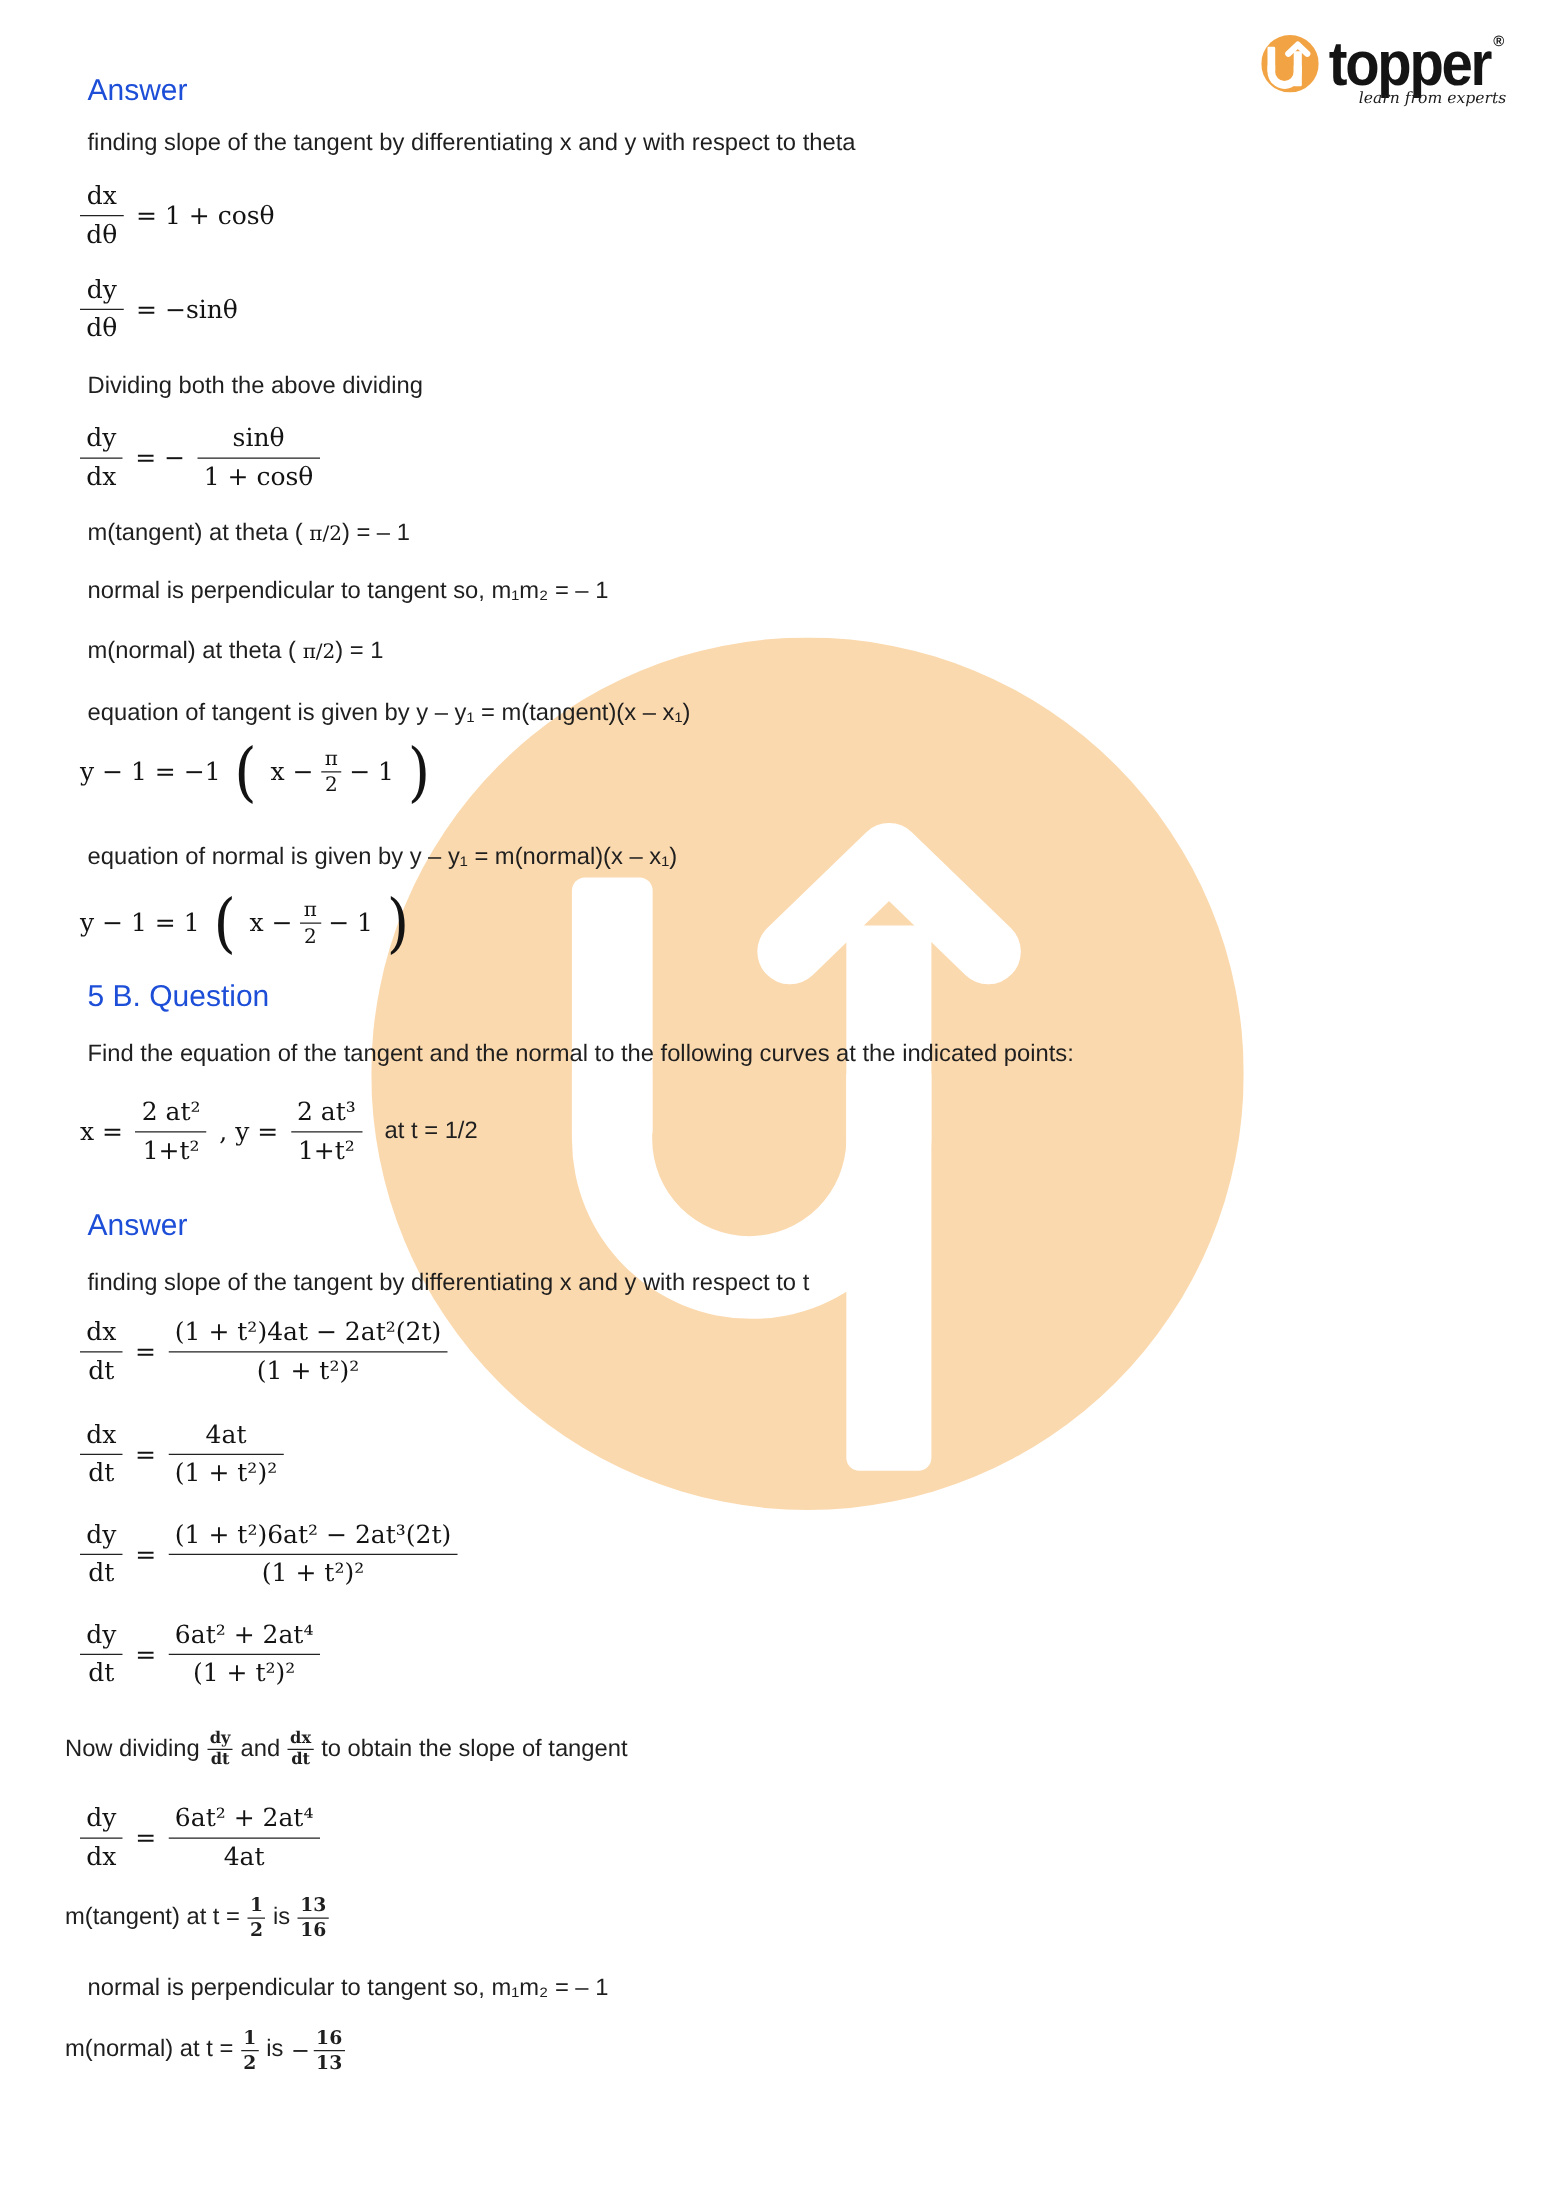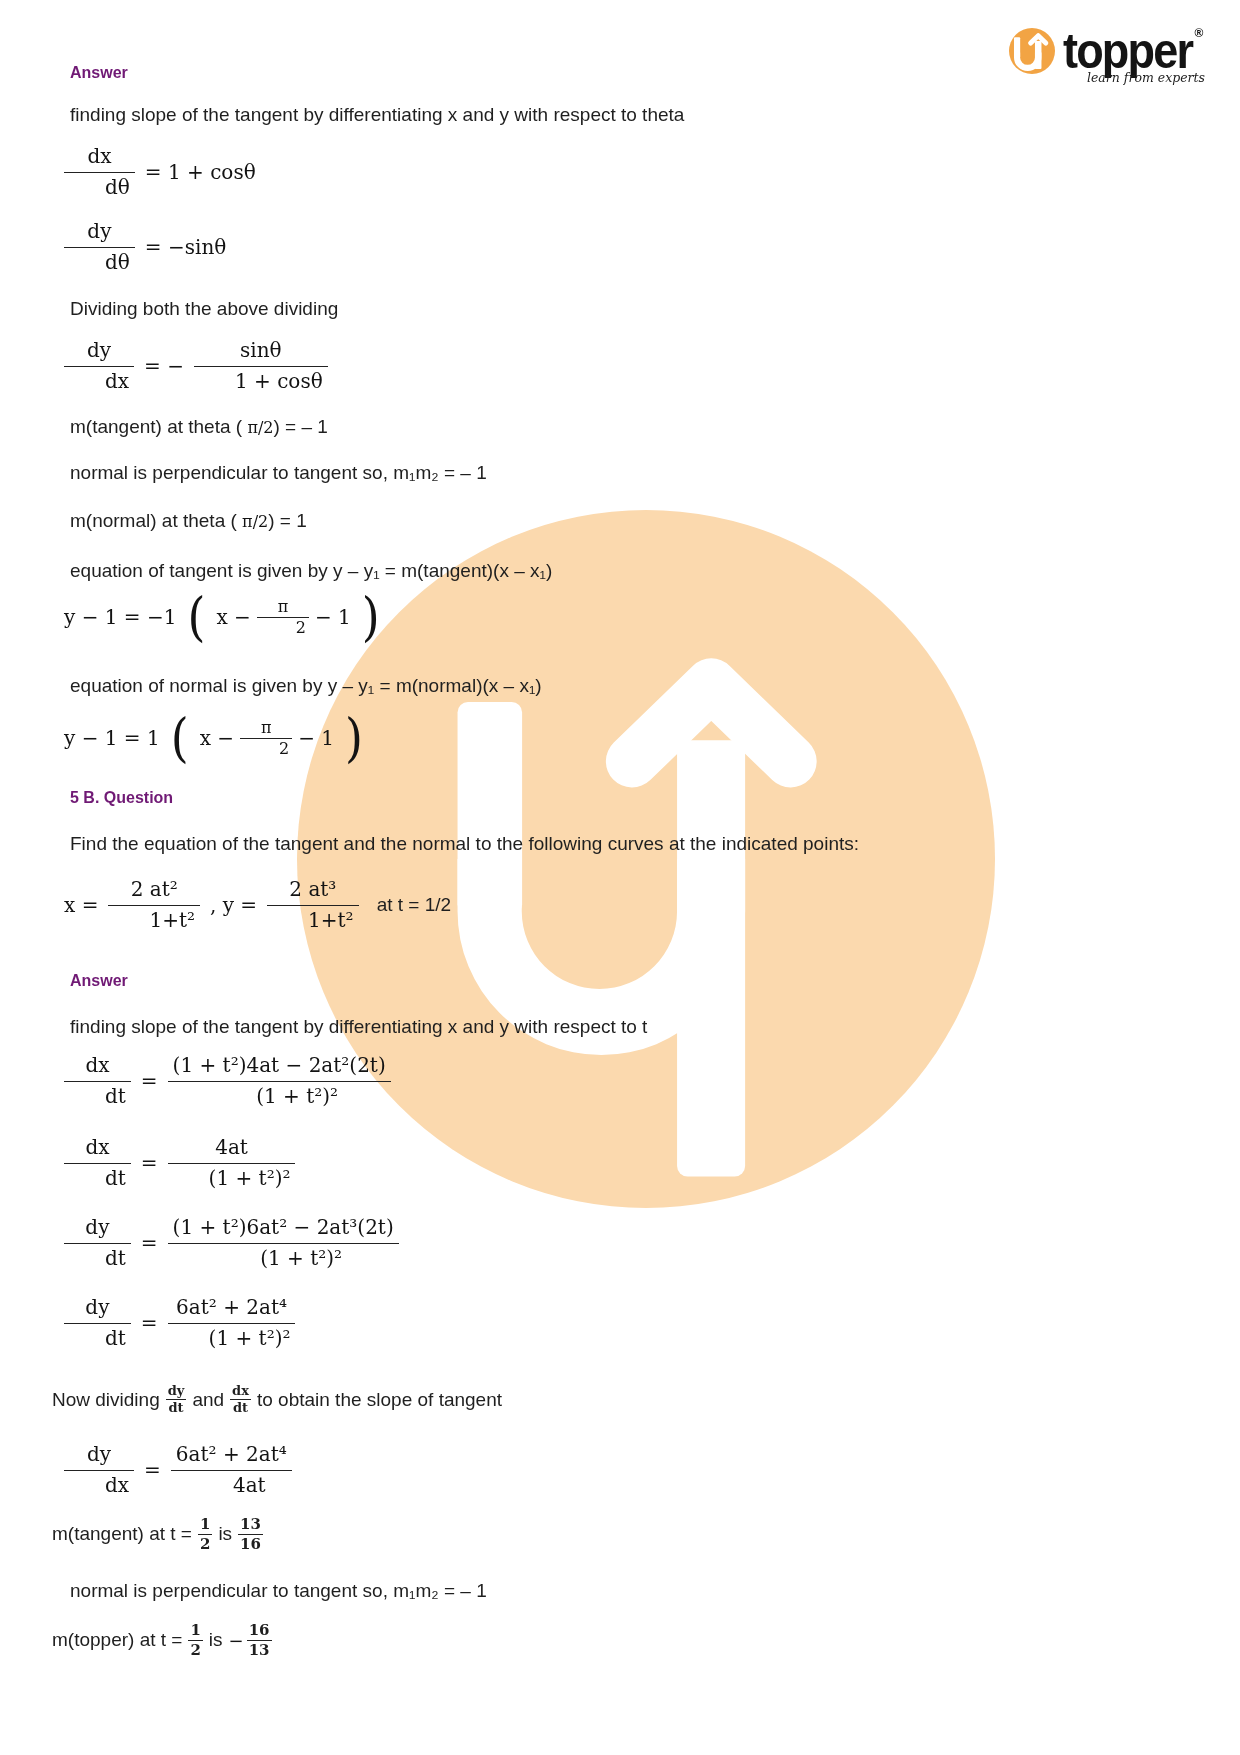--- a/index.html
+++ b/index.html
@@ -9,31 +9,31 @@
   .wm{position:absolute;left:297px;top:510px;width:698px;height:698px;z-index:0;}
   
   .logo{position:absolute;left:1009px;top:28px;z-index:2;display:flex;align-items:flex-start;}
   .logo-icon{width:46px;height:46px;display:block;}
   .logo-text{font-weight:bold;font-size:50px;line-height:46px;letter-spacing:-2px;color:#141414;
              transform:scaleX(0.9);transform-origin:left center;margin-left:8px;white-space:nowrap;}
   .logo-reg{font-size:12px;font-weight:bold;color:#141414;position:relative;top:-2px;left:-12px;}
   .logo-tagline{position:absolute;left:1040px;top:70px;width:165px;text-align:right;z-index:2;
                 font-family:"DejaVu Serif",serif;font-style:italic;font-size:12.5px;color:#1d1d1d;}
   
-  .hd{position:absolute;left:70px;z-index:1;font-size:16px;font-weight:bold;color:#701a75;line-height:22px;}
+  .hd{position:absolute;left:70px;z-index:1;font-size:24px;font-weight:normal;color:#1d4ed8;line-height:22px;}
   .txt{position:absolute;left:70px;z-index:1;font-size:19px;line-height:26px;color:#1f1f1f;white-space:nowrap;}
   .txt-flex{position:absolute;left:52px;z-index:1;font-size:19px;color:#1f1f1f;display:flex;
             align-items:center;gap:6px;white-space:nowrap;}
   .pi{font-family:"DejaVu Serif",serif;font-size:16px;color:#131313;}
   
   .eq{position:absolute;left:64px;z-index:1;display:flex;align-items:center;gap:10px;
       font-family:"DejaVu Serif",serif;font-size:20px;color:#131313;white-space:nowrap;}
   .frac{display:inline-flex;flex-direction:column;text-align:center;line-height:1.18;}
   .frac .num{padding:0 5px 3px;border-bottom:1.7px solid #222;}
-  .frac .den{padding:3px 5px 0;margin-left:36px;}
+  .frac .den{padding:3px 5px 0;}
   .bigp{font-size:46px;font-weight:400;line-height:0;transform:scaleY(1.12);padding:0 1px;}
   .inner{display:flex;align-items:center;gap:6px;}
   .pif{font-size:16px;line-height:1.1;}
   .pif .num{padding:0 3px 1px;border-bottom:1.4px solid #222;}
   .pif .den{padding:1px 3px 0;}
   .sans{font-family:"Liberation Sans","DejaVu Sans",sans-serif;font-size:19px;color:#1f1f1f;margin-left:8px;}
   
   .ifrac{display:inline-flex;flex-direction:column;text-align:center;
          font-family:"DejaVu Serif",serif;font-weight:bold;line-height:1.1;}
   .ifrac .num{border-bottom:1.4px solid #222;padding:0 2px 1px;}
@@ -251,21 +251,21 @@
     <span>is</span>
     <span class="ifrac md">
       <span class="num">13</span>
       <span class="den">16</span>
     </span>
   </div>
 
   <div class="txt" style="top:1578px">normal is perpendicular to tangent so, m₁m₂ = – 1</div>
 
   <div class="txt-flex" style="top:1622px">
-    <span>m(topper) at t =</span>
+    <span>m(normal) at t =</span>
     <span class="ifrac md">
       <span class="num">1</span>
       <span class="den">2</span>
     </span>
     <span>is</span>
     <span class="mfrac">
       <span class="minus">−</span>
       <span class="ifrac md">
         <span class="num">16</span>
         <span class="den">13</span>

